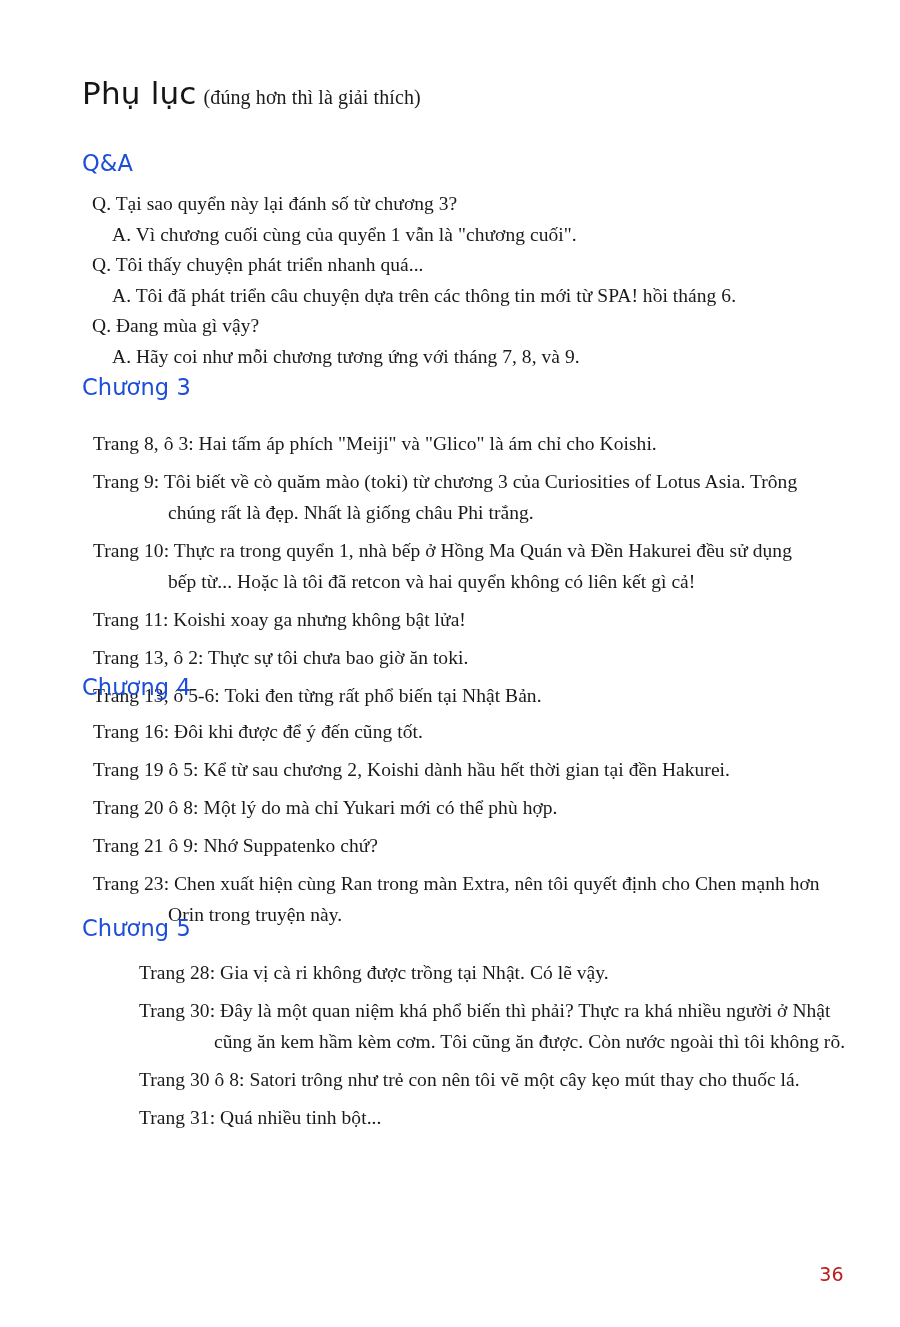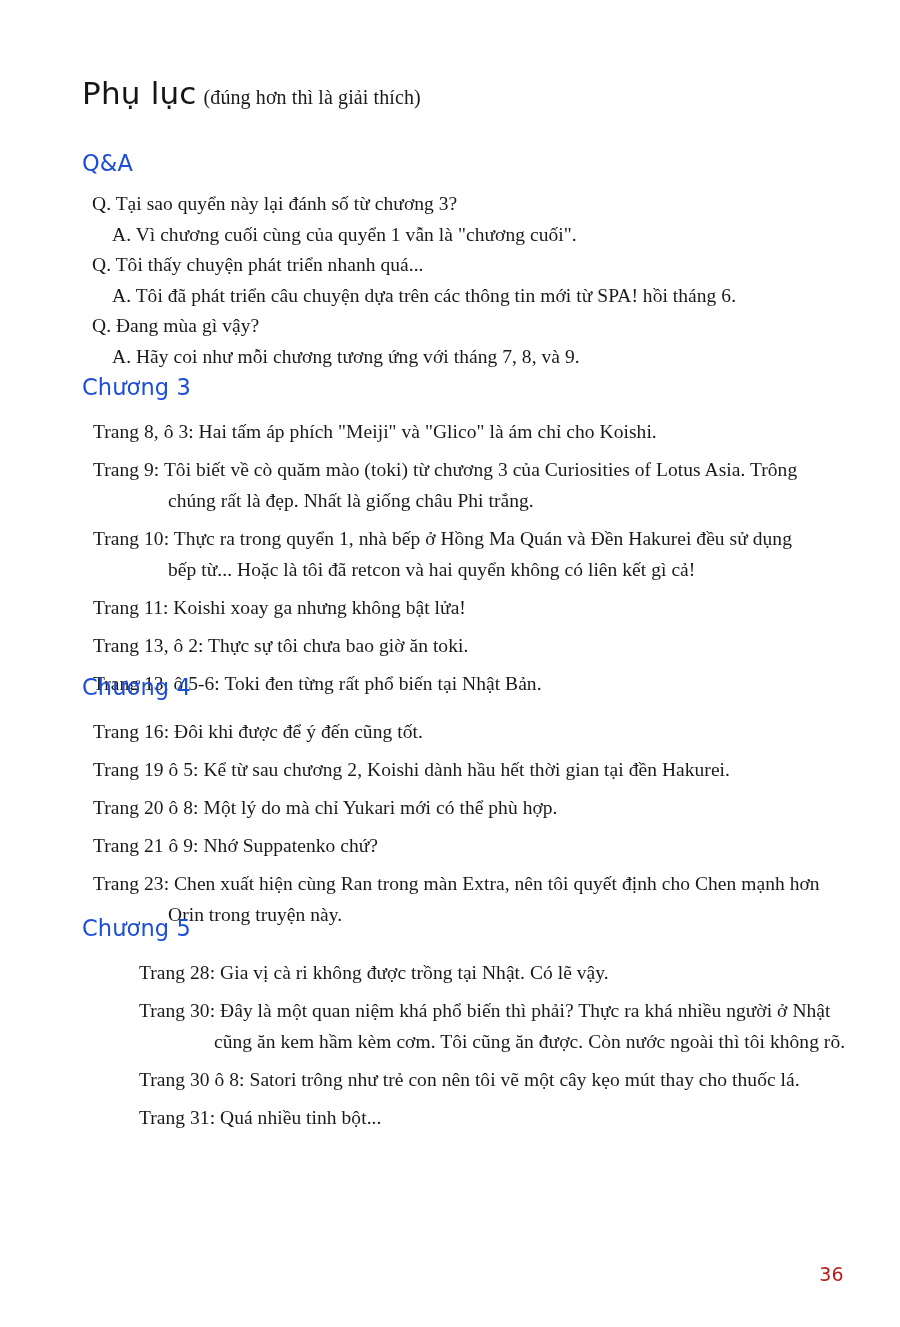--- a/index.html
+++ b/index.html
@@ -123,21 +123,21 @@
   <div class="qa-block">
     <div class="qa-line q">Q. Tại sao quyển này lại đánh số từ chương 3?</div>
     <div class="qa-line a">A. Vì chương cuối cùng của quyển 1 vẫn là "chương cuối".</div>
     <div class="qa-line q">Q. Tôi thấy chuyện phát triển nhanh quá...</div>
     <div class="qa-line a">A. Tôi đã phát triển câu chuyện dựa trên các thông tin mới từ SPA! hồi tháng 6.</div>
     <div class="qa-line q">Q. Đang mùa gì vậy?</div>
     <div class="qa-line a">A. Hãy coi như mỗi chương tương ứng với tháng 7, 8, và 9.</div>
   </div>
 
   <div class="section-heading" style="top:376px;">Chương 3</div>
-  <div class="notes" style="top:416px;">
+  <div class="notes" style="top:428px;">
     <div class="note-item nowrap">Trang 8, ô 3: Hai tấm áp phích "Meiji" và "Glico" là ám chỉ cho Koishi.</div>
     <div class="note-item">Trang 9: Tôi biết về cò quăm mào (toki) từ chương 3 của Curiosities of Lotus Asia. Trông chúng rất là đẹp. Nhất là giống châu Phi trắng.</div>
     <div class="note-item">Trang 10: Thực ra trong quyển 1, nhà bếp ở Hồng Ma Quán và Đền Hakurei đều sử dụng bếp từ... Hoặc là tôi đã retcon và hai quyển không có liên kết gì cả!</div>
     <div class="note-item nowrap">Trang 11: Koishi xoay ga nhưng không bật lửa!</div>
     <div class="note-item nowrap">Trang 13, ô 2: Thực sự tôi chưa bao giờ ăn toki.</div>
     <div class="note-item nowrap">Trang 13, ô 5-6: Toki đen từng rất phổ biến tại Nhật Bản.</div>
   </div>
 
   <div class="section-heading" style="top:676px;">Chương 4</div>
   <div class="notes" style="top:716px;">

